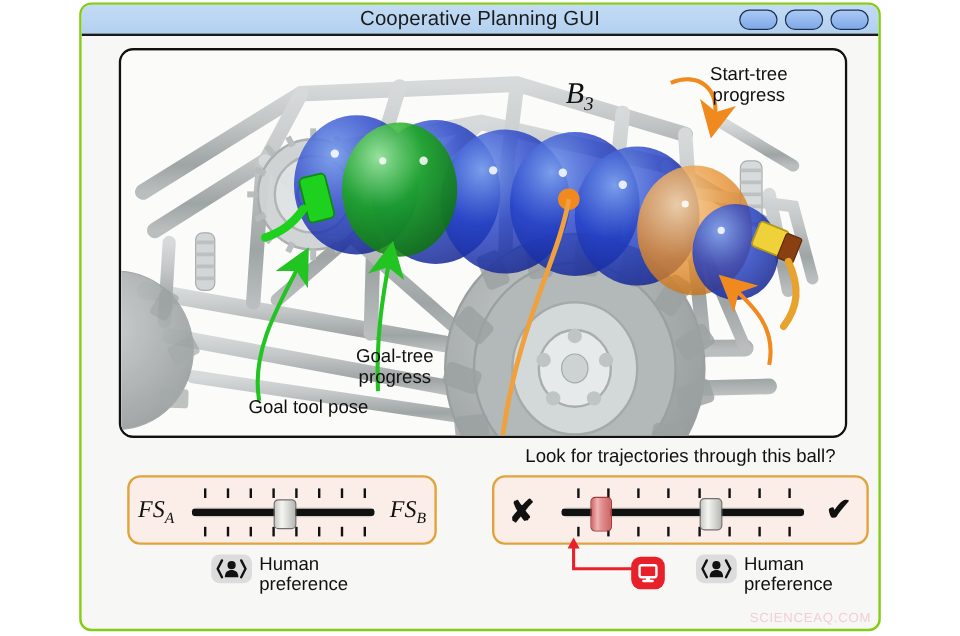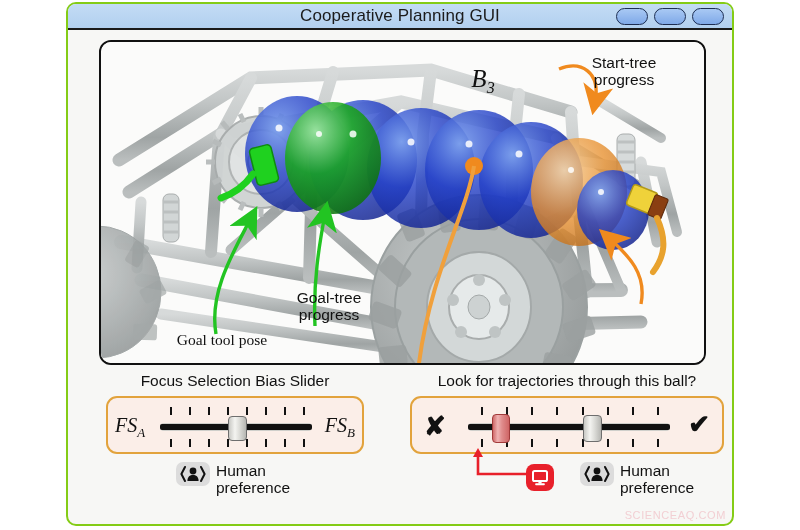--- a/index.html
+++ b/index.html
@@ -22,21 +22,21 @@
      background:linear-gradient(#a9c9f4,#7fa9e8);box-sizing:border-box;}
 
   
   #viewport{position:absolute;left:31px;top:36px;width:607px;height:325px;
      background:#fbfbfa;border:2.5px solid #111;border-radius:12px;
      box-sizing:border-box;overflow:hidden;}
   #viewport svg{position:absolute;left:0;top:0;}
 
   .lbl{position:absolute;color:#111;font-size:15.5px;line-height:17px;
        text-align:center;white-space:pre;}
-  .lbl-left{text-align:center;font-family:Liberation Serif, serif;}
+  .lbl-left{text-align:right;}
 
   
   .ctrl{position:absolute;}
   .ctrl-title{position:absolute;font-size:15.5px;color:#111;text-align:center;
       white-space:nowrap;}
   .slider-box{position:absolute;background:#fbeee8;border:2px solid #e2a33c;
       border-radius:11px;box-sizing:border-box;padding-left:40px;}
   .track{position:absolute;background:#111;border-radius:2px;}
   .trackbg{position:absolute;background:#cfcfcb;border-radius:4px;}
   .tick{position:absolute;width:2px;background:#111;}
@@ -280,21 +280,20 @@
 
 
     <div class="lbl" style="left:168px;top:247px;width:120px;text-align:center;">Goal-tree
 progress</div>
 
     <div class="lbl lbl-left" style="left:36px;top:289px;width:170px;">Goal tool pose</div>
   </div>
 
   <div class="ctrl" style="left:0;top:368px;width:334px;height:156px;">
 
-    <div class="ctrl-title" style="left:0;top:0;width:334px;">Focus Selection Bias Slider</div>
 
     <div class="slider-box" style="left:38px;top:24px;width:258px;height:58px;">
 
       <div class="fs-lbl" style="left:7px;top:16px;">
         <span>FS</span><sub>A</sub>
       </div>
       <div class="fs-lbl" style="right:7px;top:16px;">
         <span>FS</span><sub>B</sub>
       </div>
 

